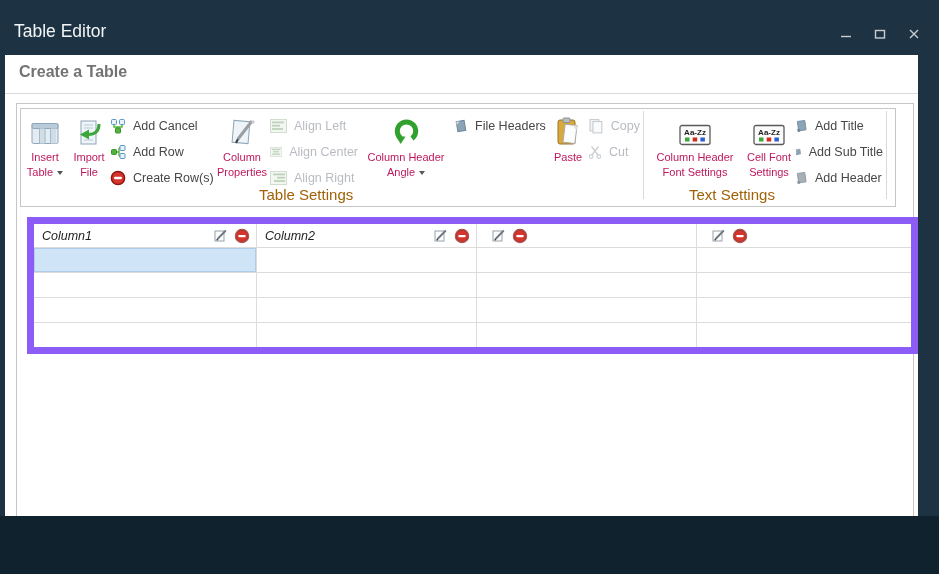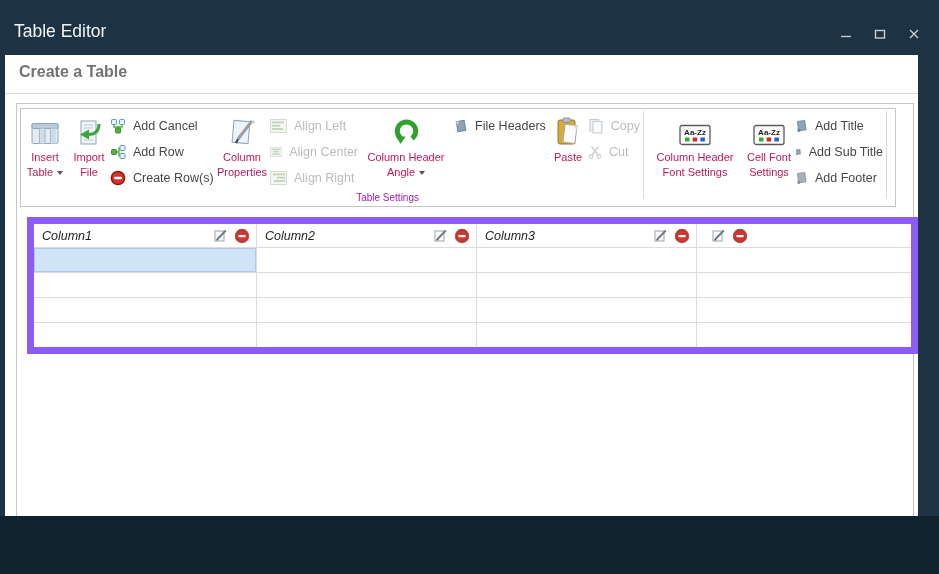--- a/index.html
+++ b/index.html
@@ -22,21 +22,21 @@
   
   .toolbar-box{position:absolute;left:3px;top:4px;width:874px;height:97px;border:1px solid #c6c6c6;background:#fff;}
   .toolbar{position:relative;display:flex;align-items:flex-start;height:100%;padding-left:1px;}
   .big-btn{display:flex;flex-direction:column;align-items:center;padding-top:4px;cursor:default;}
   .big-btn .icon-slot{height:34px;display:flex;align-items:flex-end;justify-content:center;margin-bottom:3px;}
   .caption{font-size:11px;line-height:15px;color:#be185d;white-space:nowrap;}
   .stack{display:flex;flex-direction:column;padding-top:7px;}
   .stack-item{display:flex;align-items:center;gap:7px;height:20px;margin-bottom:6px;font-size:12.5px;color:#474747;white-space:nowrap;}
   .disabled .caption,.stack-item.disabled{color:#b8bcc0;}
   .tb-sep{width:1px;height:88px;background:#d9d9d9;margin:2px 3px 0 3px;}
-  .group-label{position:absolute;bottom:3px;font-size:10px;color:#a21caf;text-align:right;width:160px;}
+  .group-label{position:absolute;bottom:3px;font-size:15px;color:#a16207;text-align:left;width:160px;}
   .caret{display:inline-block;width:0;height:0;border-left:3.5px solid transparent;border-right:3.5px solid transparent;border-top:4px solid #555;margin-left:4px;position:relative;top:-1px;}
 
   .w46{width:46px}.w42{width:42px}.w104{width:104px}.w56{width:56px}.w88{width:88px}
   .w96{width:96px}.w94{width:94px}.w40{width:40px}.w52{width:52px}
 
   
   .data-table{position:absolute;left:10px;top:113px;display:grid;
               grid-template-columns:222px 219px 219px 214px;
               grid-template-rows:23px repeat(4,24px);
               gap:1px;background:#dcdcdc;border:7px solid #8b5cf6;font-style:italic;}
@@ -295,27 +295,28 @@
                 </svg>
               <span>Add Sub Title</span>
             </div>
             <div class="stack-item">
               <svg width="13" height="14" viewBox="0 0 13 14">
                   <g transform="rotate(-8 6 7)">
                     <rect x="3" y="2" width="7.5" height="9.5" fill="#a7b0b6" stroke="#8a959c" stroke-width="0.8"></rect>
                     <circle cx="3.2" cy="11" r="1.6" fill="#8a959c"></circle>
                   </g>
                 </svg>
-              <span>Add Footer</span>
+              <span>Add Header</span>
             </div>
           </div>
 
           <div class="tb-sep"></div>
 
           <div class="group-label" style="left:238px;">Table Settings</div>
+          <div class="group-label" style="left:668px;">Text Settings</div>
         </div>
       </div>
 
       <div class="data-table">
           <div class="th">
             <span class="th-label">Column1</span>
             <span class="hdr-icon">
               <svg width="15" height="15" viewBox="0 0 15 15">
                 <rect x="2" y="3" width="9" height="10" fill="#fdfdfd" stroke="#97a2ab"></rect>
                 <path d="M5 10.5 L12.8 2.5" stroke="#6a7682" stroke-width="1.8"></path>
@@ -341,21 +342,20 @@
             </span>
             <span class="hdr-icon">
               <svg width="16" height="16" viewBox="0 0 16 16">
                 <circle cx="8" cy="8" r="6.4" fill="#d6352c" stroke="#8f1713" stroke-width="1.6"></circle>
                 <circle cx="8" cy="8" r="6.4" fill="none" stroke="#e9edf0" stroke-width="0.8" opacity="0.5"></circle>
                 <rect x="4.2" y="6.9" width="7.6" height="2.3" rx="1.1" fill="#fff"></rect>
               </svg>
             </span>
           </div>
           <div class="th">
-            <span class="th-label">Column3</span>
             <span class="hdr-icon">
               <svg width="15" height="15" viewBox="0 0 15 15">
                 <rect x="2" y="3" width="9" height="10" fill="#fdfdfd" stroke="#97a2ab"></rect>
                 <path d="M5 10.5 L12.8 2.5" stroke="#6a7682" stroke-width="1.8"></path>
                 <path d="M3.8 12.3 L5 10.5" stroke="#3e4750" stroke-width="1.5"></path>
               </svg>
             </span>
             <span class="hdr-icon">
               <svg width="16" height="16" viewBox="0 0 16 16">
                 <circle cx="8" cy="8" r="6.4" fill="#d6352c" stroke="#8f1713" stroke-width="1.6"></circle>

